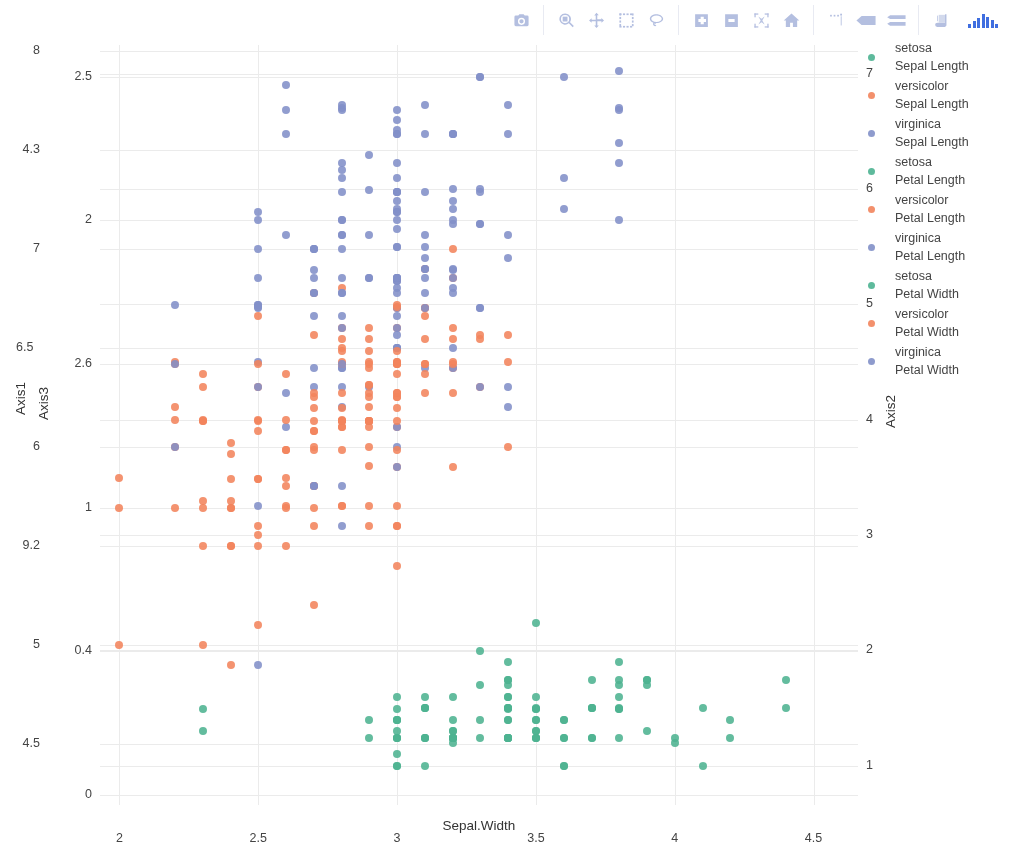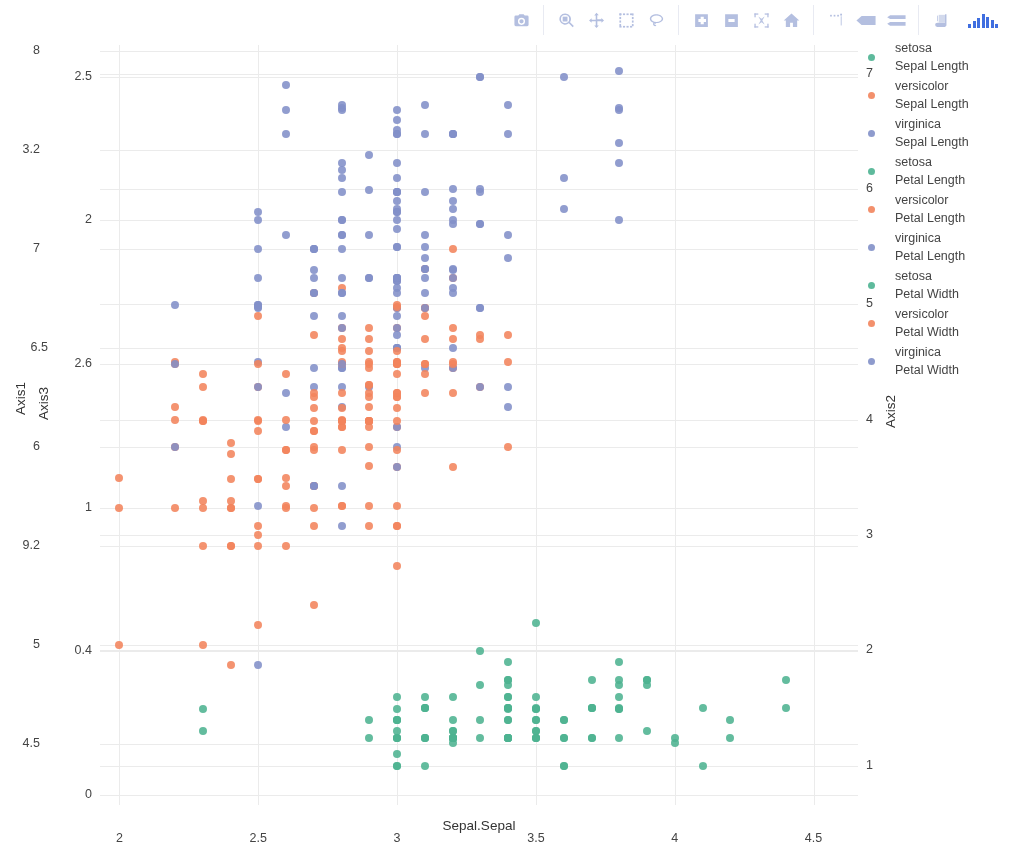--- a/index.html
+++ b/index.html
@@ -709,23 +709,23 @@
       <div class="pt" title="virginica Petal Width" style="left: 297.1px; top: 175.3px; background: rgb(130, 144, 200);"></div>
       <div class="pt" title="virginica Petal Width" style="left: 408.2px; top: 89.1px; background: rgb(130, 144, 200);"></div>
       <div class="pt" title="virginica Petal Width" style="left: 297.1px; top: 232.7px; background: rgb(130, 144, 200);"></div>
     </div>
 
   <div id="axis-layer">
       <div class="tick" style="top: 735.646px; left: 0px; width: 40px; text-align: right;">4.5</div>
       <div class="tick" style="top: 636.688px; left: 0px; width: 40px; text-align: right;">5</div>
       <div class="tick" style="top: 537.729px; left: 0px; width: 40px; text-align: right;">9.2</div>
       <div class="tick" style="top: 438.771px; left: 0px; width: 40px; text-align: right;">6</div>
-      <div class="tick" style="top: 339.812px; left: 8px; width: 40px; text-align: right;">6.5</div>
+      <div class="tick" style="top: 339.812px; left: 16px; width: 40px; ">6.5</div>
       <div class="tick" style="top: 240.854px; left: 0px; width: 40px; text-align: right;">7</div>
-      <div class="tick" style="top: 141.896px; left: 0px; width: 40px; text-align: right;">3.2</div>
+      <div class="tick" style="top: 141.896px; left: 0px; width: 40px; text-align: right;">4.3</div>
       <div class="tick" style="top: 42.9375px; left: 0px; width: 40px; text-align: right;">8</div>
       <div class="tick" style="top: 786.943px; left: 0px; width: 92px; text-align: right;">0</div>
       <div class="tick" style="top: 643.276px; left: 0px; width: 92px; text-align: right;">0.4</div>
       <div class="tick" style="top: 499.609px; left: 0px; width: 92px; text-align: right;">1</div>
       <div class="tick" style="top: 355.941px; left: 0px; width: 92px; text-align: right;">2.6</div>
       <div class="tick" style="top: 212.274px; left: 0px; width: 92px; text-align: right;">2</div>
       <div class="tick" style="top: 68.6068px; left: 0px; width: 92px; text-align: right;">2.5</div>
       <div class="tick" style="top: 757.789px; left: 866px;">1</div>
       <div class="tick" style="top: 642.463px; left: 866px;">2</div>
       <div class="tick" style="top: 527.137px; left: 866px;">3</div>
@@ -735,21 +735,21 @@
       <div class="tick" style="top: 65.8316px; left: 866px;">7</div>
       <div class="tick" style="top: 831px; left: 79.4359px; width: 80px; text-align: center;">2</div>
       <div class="tick" style="top: 831px; left: 218.264px; width: 80px; text-align: center;">2.5</div>
       <div class="tick" style="top: 831px; left: 357.092px; width: 80px; text-align: center;">3</div>
       <div class="tick" style="top: 831px; left: 495.919px; width: 80px; text-align: center;">3.5</div>
       <div class="tick" style="top: 831px; left: 634.747px; width: 80px; text-align: center;">4</div>
       <div class="tick" style="top: 831px; left: 773.575px; width: 80px; text-align: center;">4.5</div>
       <div class="axis-title-v" style="left: -10px; top: 391px; width: 60px; text-align: center; transform: rotate(-90deg);">Axis1</div>
       <div class="axis-title-v" style="left: 13px; top: 396px; width: 60px; text-align: center; transform: rotate(-90deg);">Axis3</div>
       <div class="axis-title-v" style="left: 860px; top: 404px; width: 60px; text-align: center; transform: rotate(-90deg);">Axis2</div>
-      <div class="axis-title-h" style="left: 399px; top: 818px; width: 160px; text-align: center;">Sepal.Sepal</div>
+      <div class="axis-title-h" style="left: 399px; top: 818px; width: 160px; text-align: center;">Sepal.Width</div>
     </div>
 
   <div class="legend" id="legend">
       <div class="legend-item">
         <span class="legend-dot" style="background: rgb(77, 179, 145);"></span>
         <span class="legend-text">
           <div>setosa</div>
           <div>Sepal Length</div>
         </span>
       </div>

